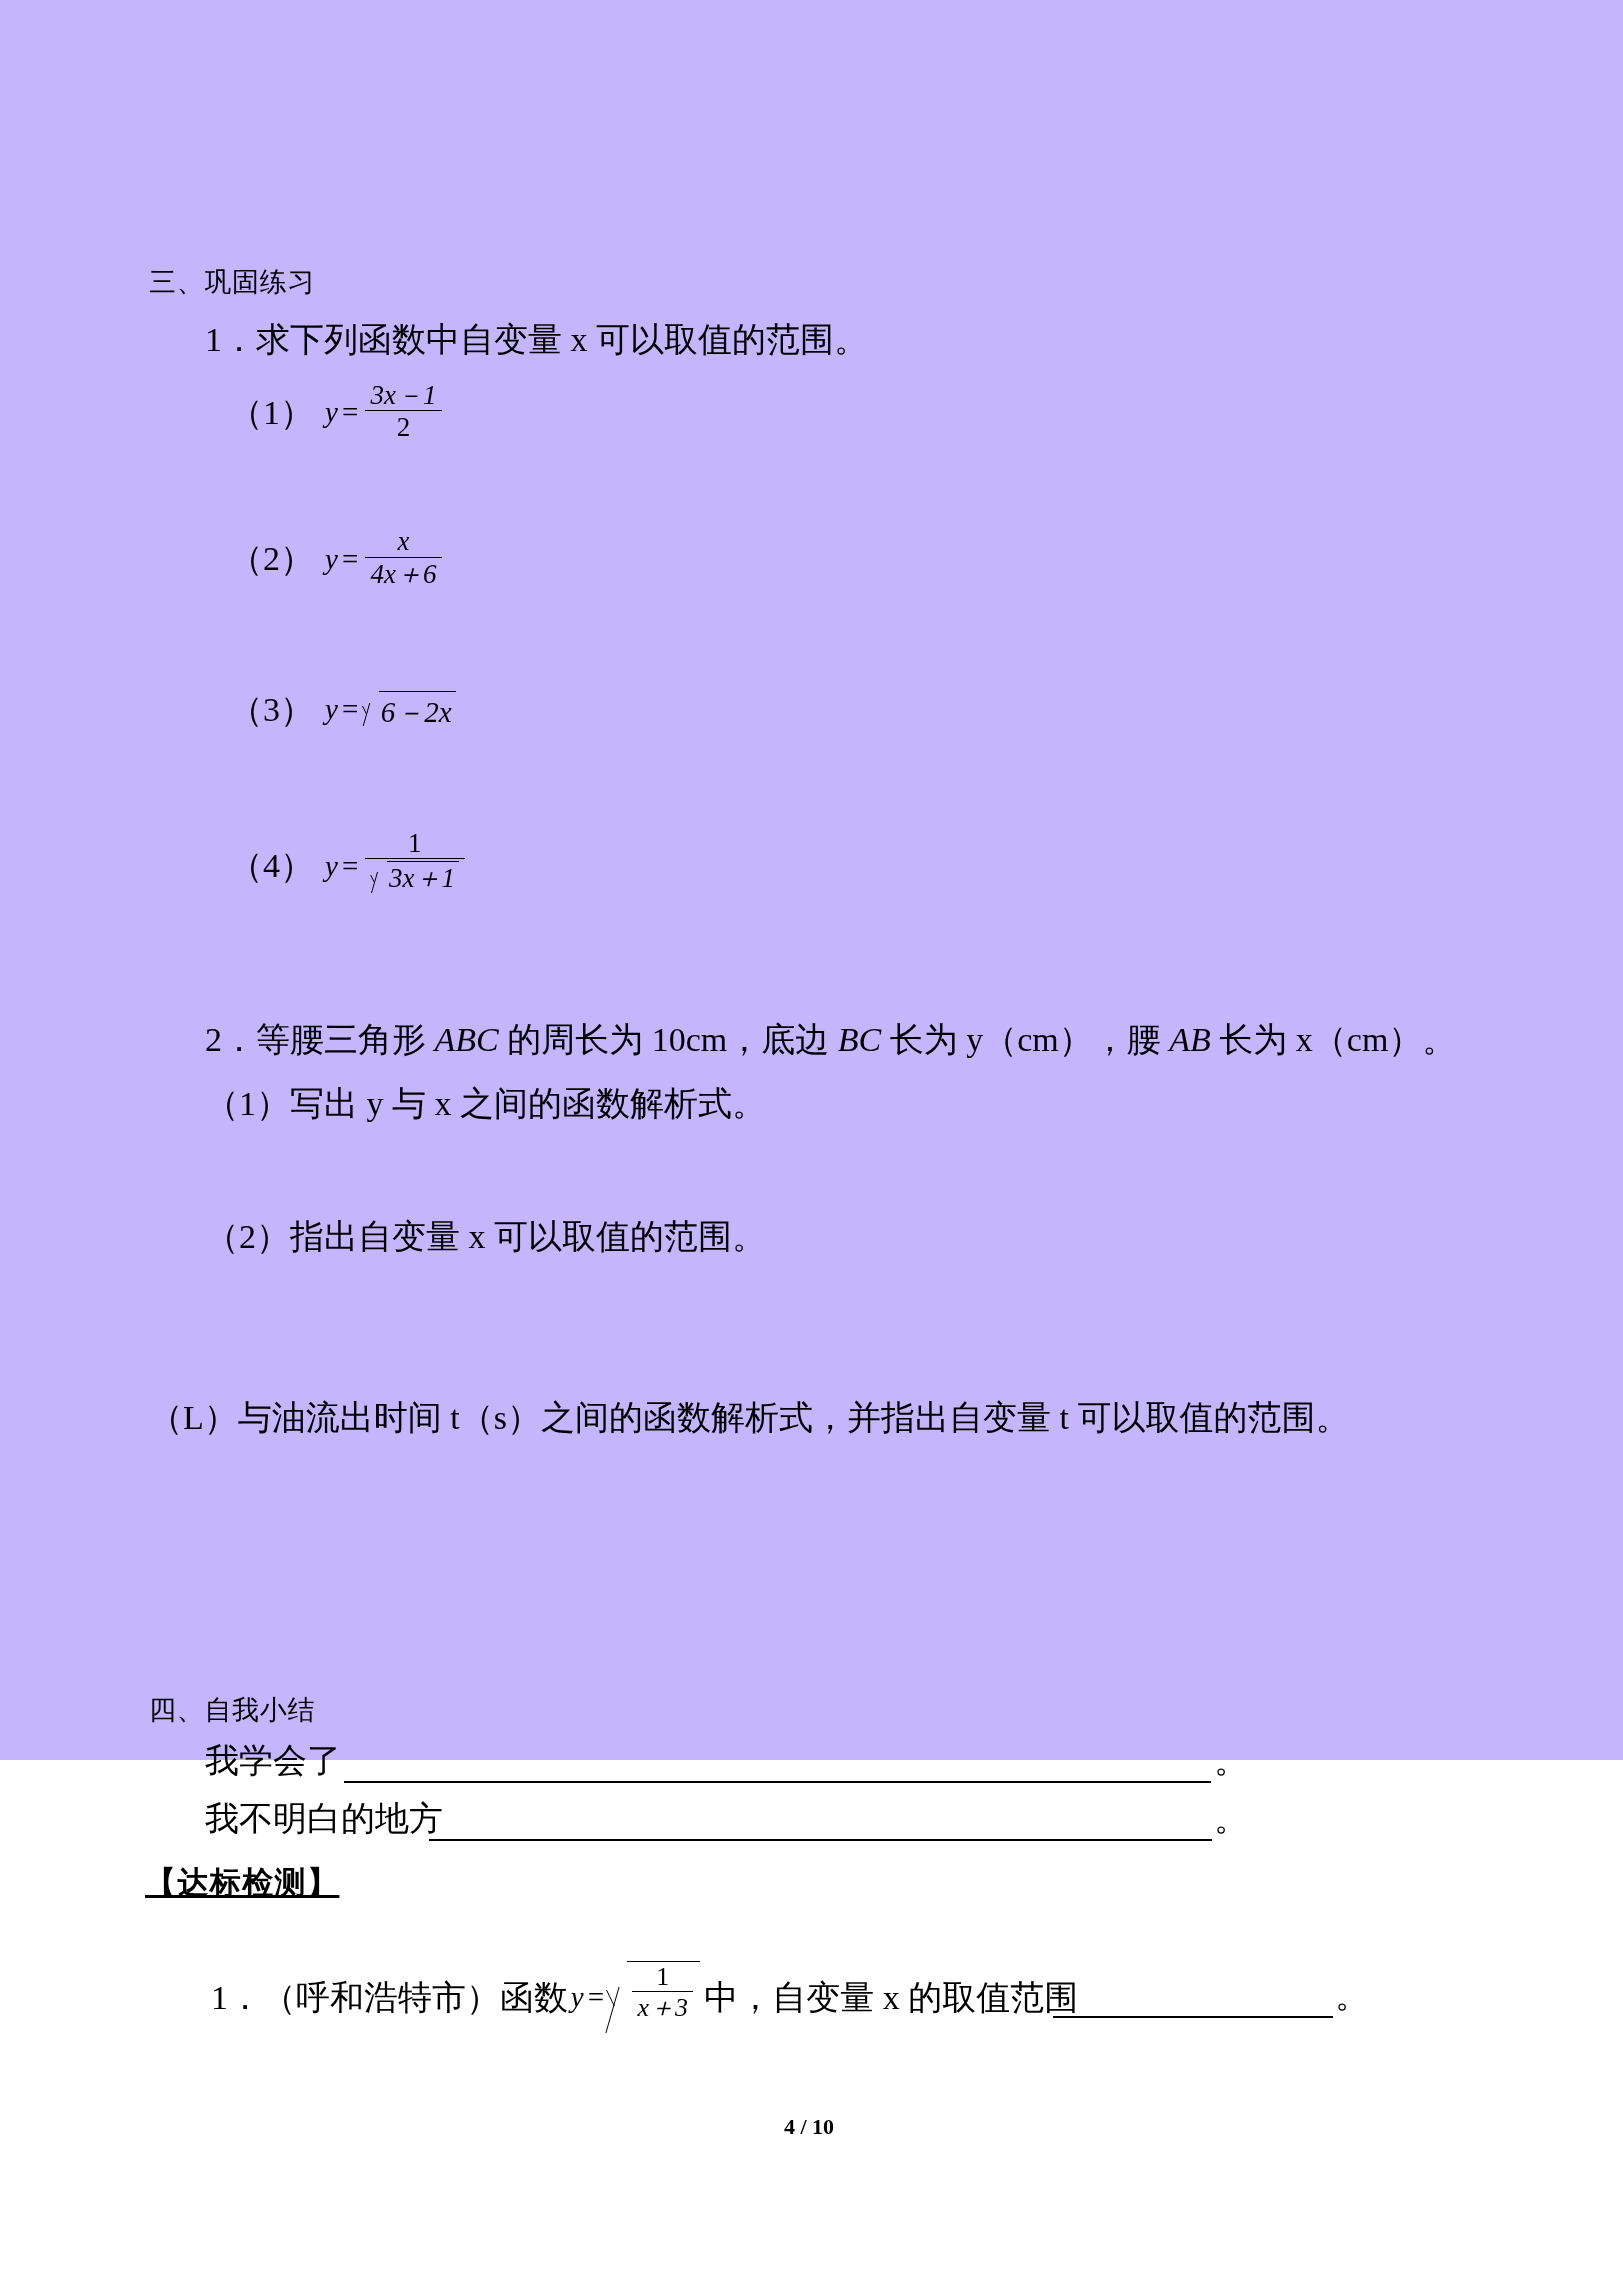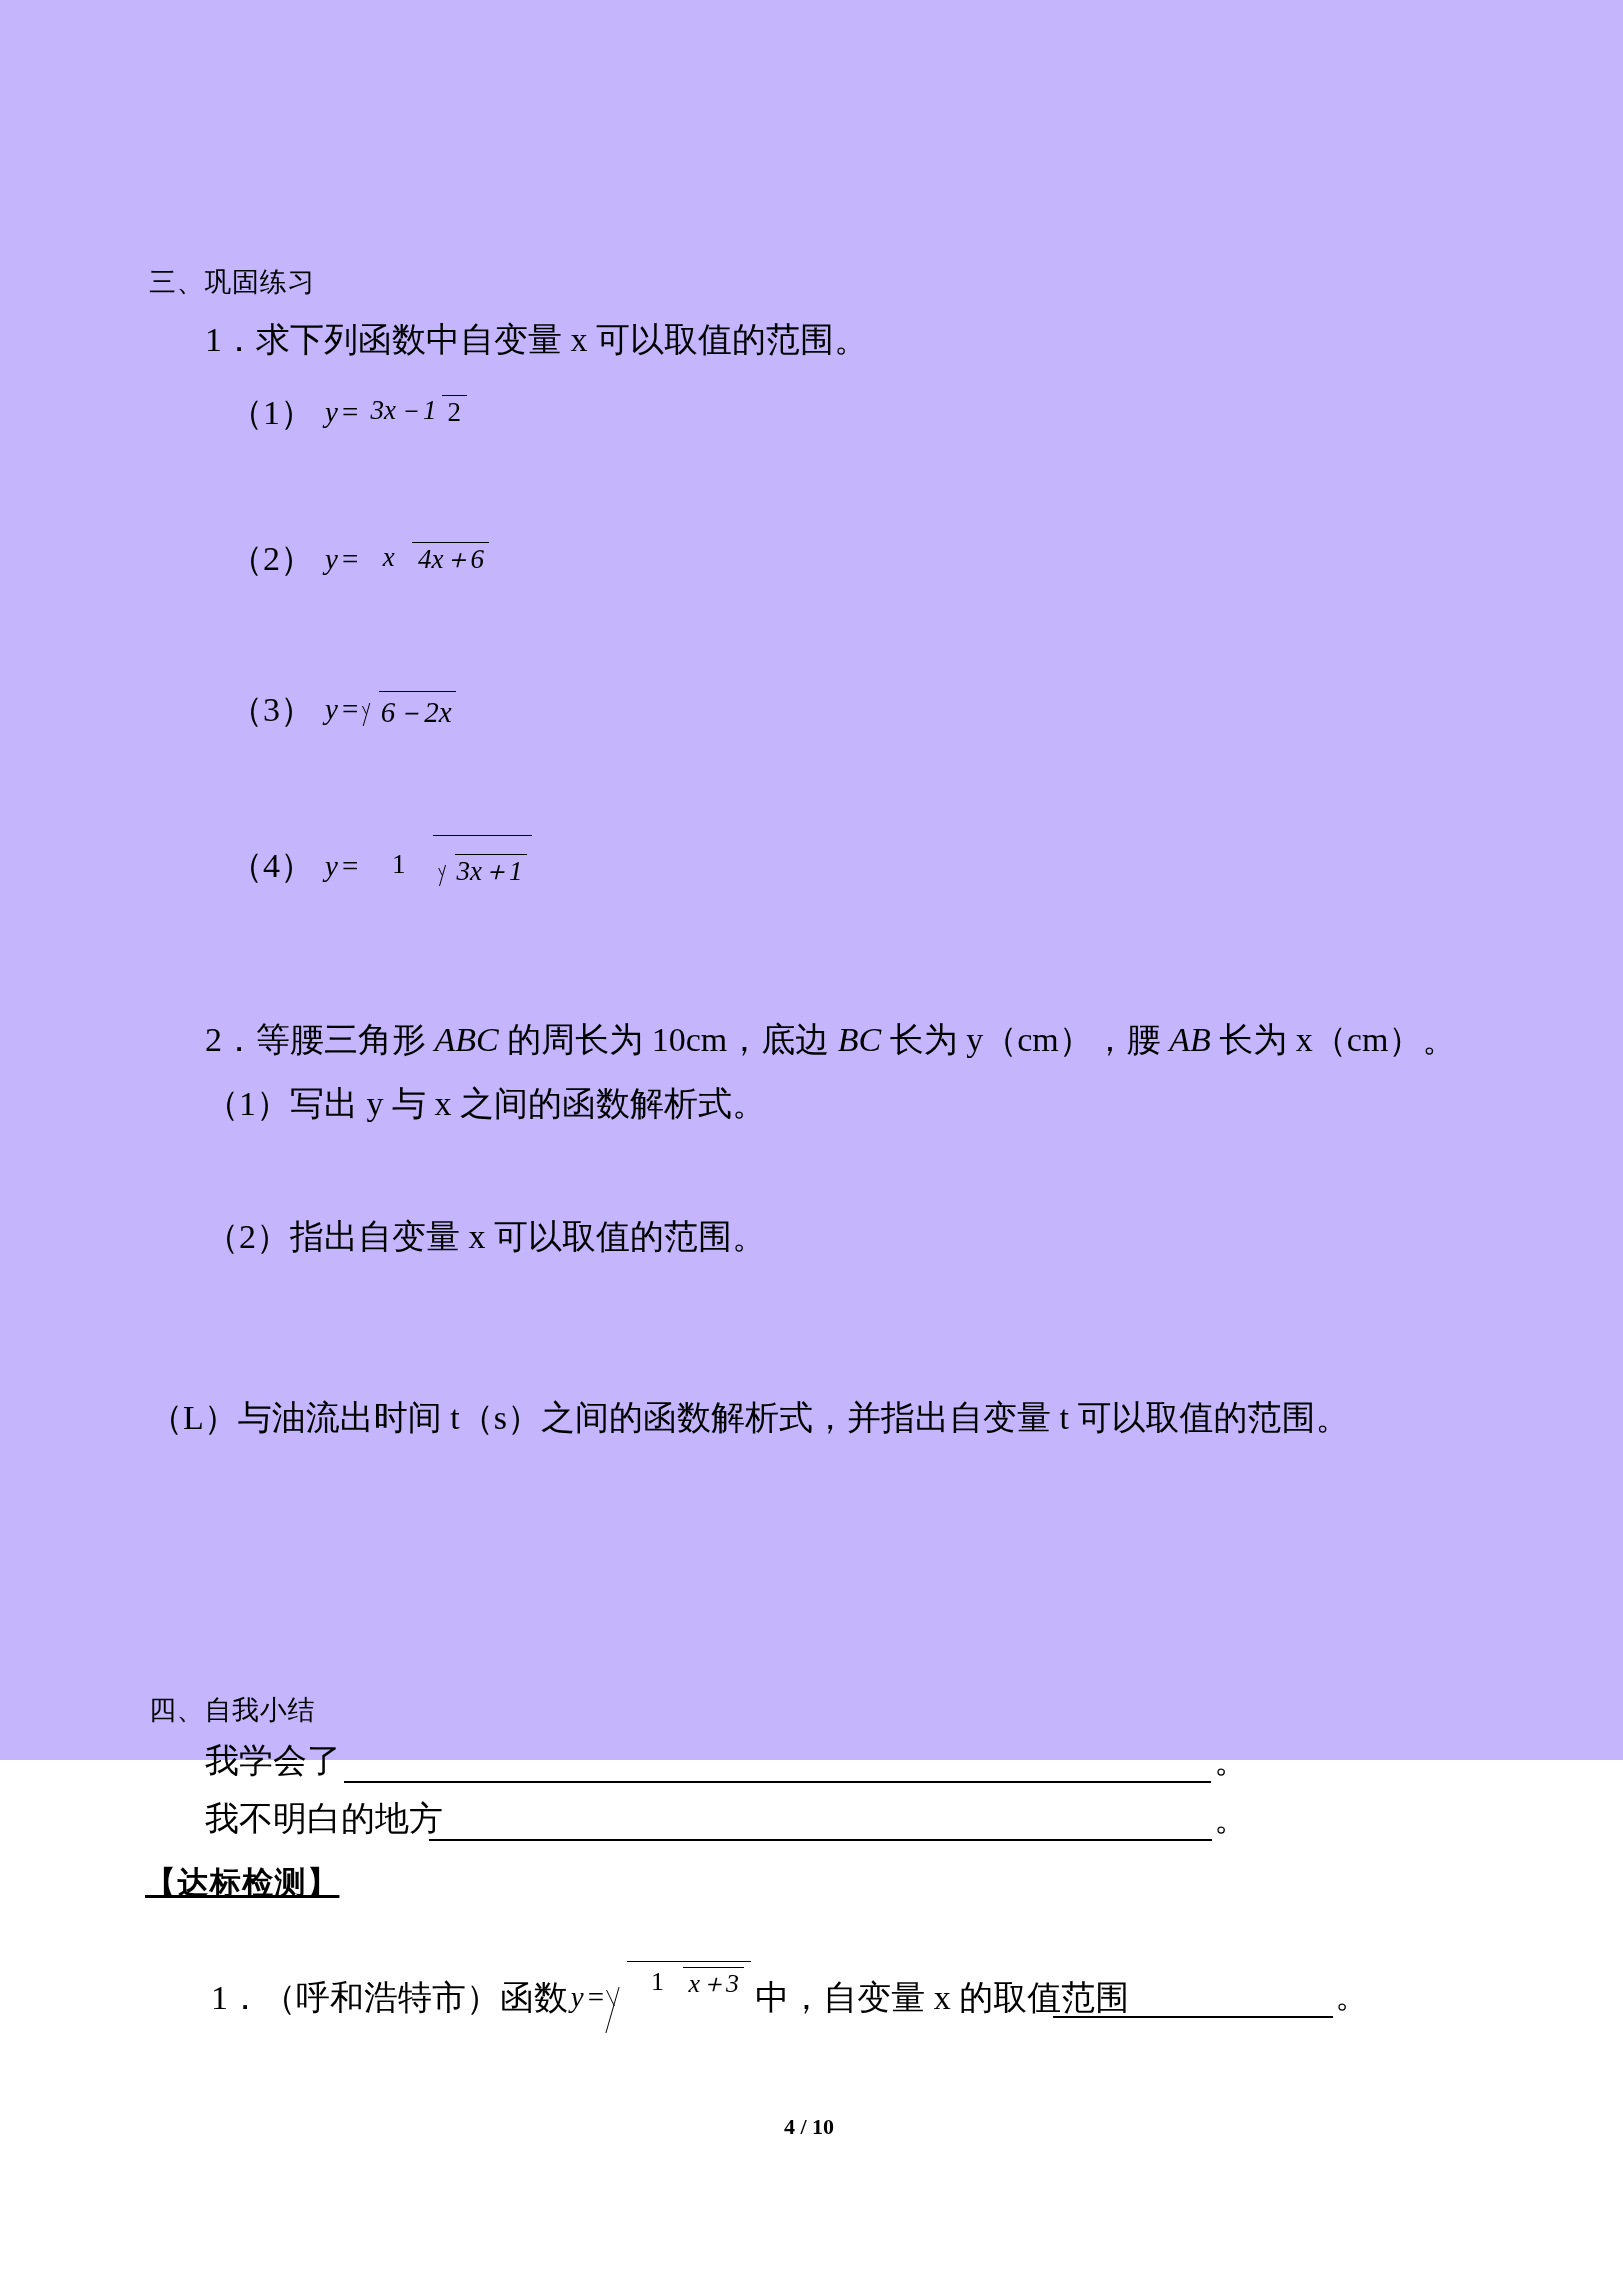--- a/index.html
+++ b/index.html
@@ -63,21 +63,21 @@
   }
   .mvar {
     font-style: italic;
     font-family: "Liberation Serif", "DejaVu Serif", serif;
   }
   .meq {
     margin: 0 4.1px;
   }
   .frac {
     display: inline-flex;
-    flex-direction: row;
+    flex-direction: column;
     align-items: center;
     justify-content: center;
     vertical-align: middle;
     margin: 0 2.7px;
     position: relative;
     top: -1.4px;
   }
   .frac .num {
     padding: 0 5.5px 1.4px 5.5px;
     font-size: 27px;
@@ -177,21 +177,21 @@
       <span class="rbody mvar">6－2x</span>
     </span>
   </div>
 
   <div class="math" style="left:229px; top:825px; height:82px;">
     <span class="t-body">（4）</span>
     <span class="mvar" style="margin-left:11px;">y</span>
     <span class="meq">=</span>
     <span class="frac">
       <span class="num" style="padding-left:27px;padding-right:27px;">1</span>
-      <span class="den" style="padding-top:18px;">
+      <span class="den" style="padding-top:2px;">
         <span class="sqrt" style="height:34px;">
           <span class="rad"></span>
           <span class="rbody mvar">3x＋1</span>
         </span>
       </span>
     </span>
   </div>
 
   <div class="blk t-body" style="left:205px; top:1023px;">
     <span>2．等腰三角形 </span><span class="ital">ABC</span><span> 的周长为 10cm，底边 </span><span class="ital">BC</span><span> 长为 y（cm），腰 </span><span class="ital">AB</span><span> 长为 x（cm）。</span>

